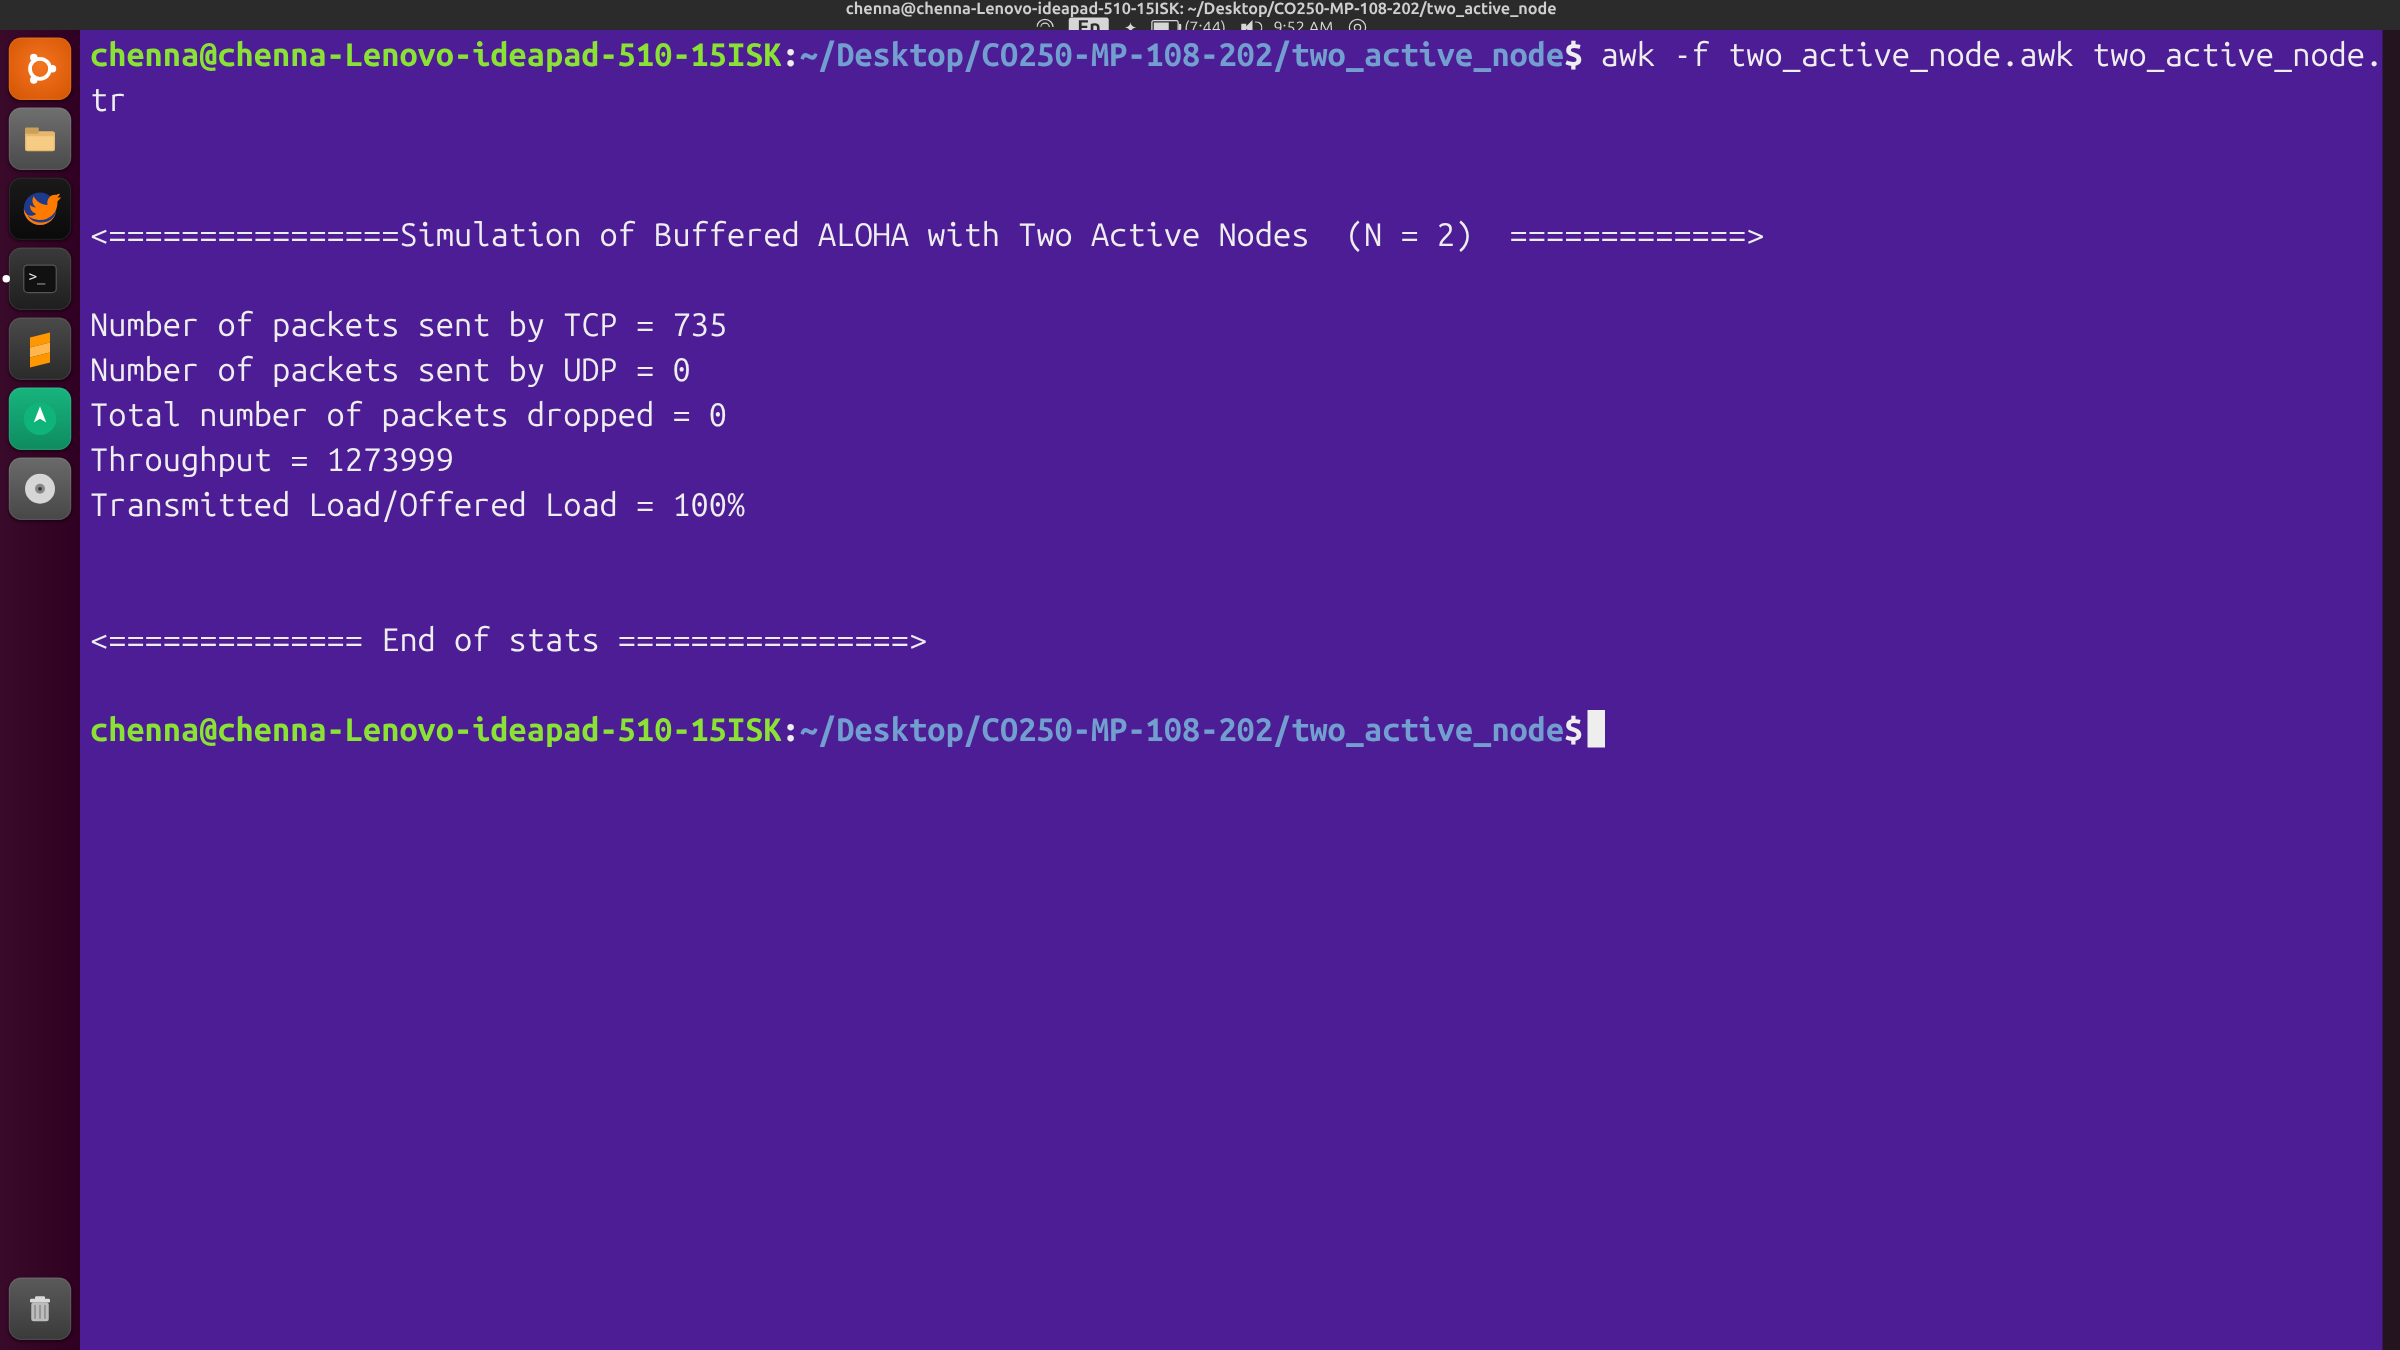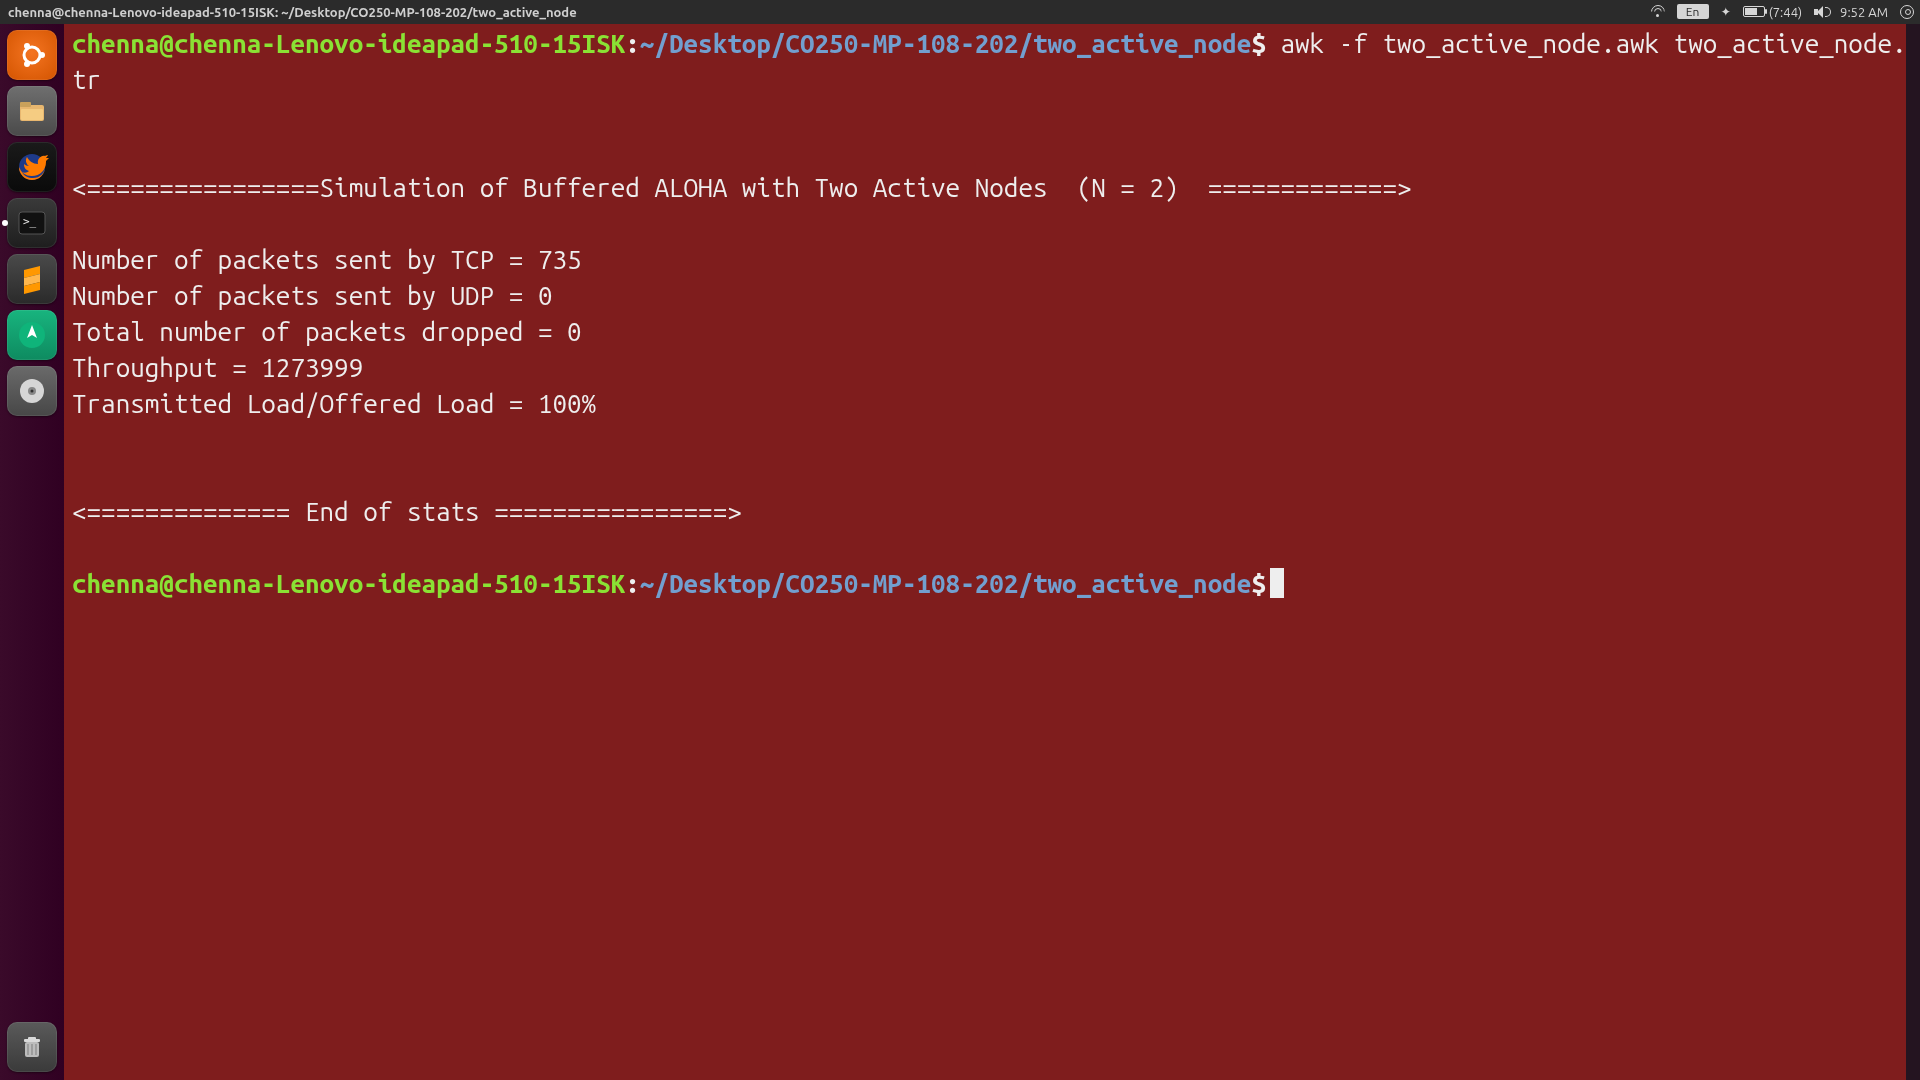--- a/index.html
+++ b/index.html
@@ -1,25 +1,25 @@
 <!DOCTYPE html>
 <html><head>
 <meta charset="utf-8">
 <style>
   * { margin: 0; padding: 0; box-sizing: border-box; }
   html, body { width: 1920px; height: 1080px; overflow: hidden; font-family: "Ubuntu Mono", "DejaVu Sans Mono", monospace; }
   body { background: #2c001e; display: flex; flex-direction: column; }
 
   
-  .menubar { height: 24px; background: #2b2b2b; color: #d6d6d6; display: flex; align-items: center; font-family: Ubuntu, sans-serif; font-size: 13px; padding: 0 6px 1px 8px; }
+  .menubar { height: 24px; background: #2b2b2b; color: #d6d6d6; display: flex; align-items: center; font-family: Ubuntu, sans-serif; font-size: 13px; padding: 0 6px 1px 8px; flex-direction: column; }
   .menubar .title { flex: 0 0 auto; font-weight: bold; color: #cfcfcf; }
   .menubar .spacer { flex: 1; }
   .menubar .tray { display: flex; align-items: center; gap: 12px; }
   .menubar .tray-item { display: inline-flex; align-items: center; gap: 4px; color: #d6d6d6; }
-  .ind-box { width: 32px; height: 15px; background: #d6d6d6; color: #2b2b2b; font-size: 12px; font-weight: normal; display: inline-flex; align-items: center; justify-content: center; border-radius: 2px; }
+  .ind-box { width: 32px; height: 15px; background: #d6d6d6; color: #2b2b2b; font-size: 16px; font-weight: bold; display: inline-flex; align-items: center; justify-content: center; border-radius: 2px; }
   .battery-icon { width: 22px; height: 11px; border: 1px solid #d6d6d6; border-radius: 2px; position: relative; display: inline-block; }
   .battery-icon::after { content: ""; position: absolute; right: -3px; top: 2px; width: 2px; height: 5px; background: #d6d6d6; border-radius: 1px; }
   .battery-fill { position: absolute; left: 1px; top: 1px; bottom: 1px; width: 60%; background: #d6d6d6; }
   .wifi-icon { width: 14px; height: 14px; display: inline-block; position: relative; }
   .wifi-arc { position: absolute; border: 1.5px solid #d6d6d6; border-radius: 50%; }
   .wifi-arc.a1 { width: 14px; height: 14px; left: 0; top: 0; clip-path: polygon(0 0, 100% 0, 100% 50%, 0 50%); }
   .wifi-arc.a2 { width: 8px; height: 8px; left: 3px; top: 3px; clip-path: polygon(0 0, 100% 0, 100% 50%, 0 50%); }
   .wifi-dot { position: absolute; width: 3px; height: 3px; background: #d6d6d6; border-radius: 50%; left: 5.5px; top: 9px; }
   .vol-icon { width: 14px; height: 12px; display: inline-block; position: relative; }
   .vol-icon::before { content: ""; position: absolute; left: 0; top: 3px; width: 4px; height: 6px; background: #d6d6d6; }
@@ -42,21 +42,21 @@
   .tile.subl   { background: linear-gradient(#4a4a4a, #2a2a2a); }
   .tile.nav    { background: linear-gradient(#18b47e, #0e8b60); }
   .tile.disc   { background: linear-gradient(#6a6a6a, #474747); }
   .launcher .bottom { position: absolute; bottom: 8px; }
   .tile.trash  { background: linear-gradient(#5a5a5a, #3a3a3a); }
   
   .tile svg { width: 34px; height: 34px; }
   .active-pip { position: absolute; left: 2px; width: 6px; height: 6px; background: #fff; border-radius: 50%; }
 
   
-  .terminal { flex: 1; background: #7f1d1d; color: #eeeeee; font-size: 26px; line-height: 36px; padding: 2px 8px 8px 8px; white-space: pre-wrap; word-break: break-all; position: relative; }
+  .terminal { flex: 1; background: #4c1d95; color: #eeeeee; font-size: 26px; line-height: 36px; padding: 2px 8px 8px 8px; white-space: pre-wrap; word-break: break-all; position: relative; }
   .scrollbar { position: absolute; right: 0; top: 0; bottom: 0; width: 14px; background: #241420; }
   .prompt-user { color: #8ae234; font-weight: bold; }
   .prompt-colon { color: #eeeeee; font-weight: bold; }
   .prompt-path { color: #729fcf; font-weight: bold; }
   .prompt-dollar { color: #eeeeee; font-weight: bold; }
   .cmd { color: #eeeeee; }
   .out { color: #eeeeee; }
   .cursor { display: inline-block; width: 14px; height: 30px; background: #eeeeee; vertical-align: text-bottom; margin-left: 4px; }
 </style>
 </head>

